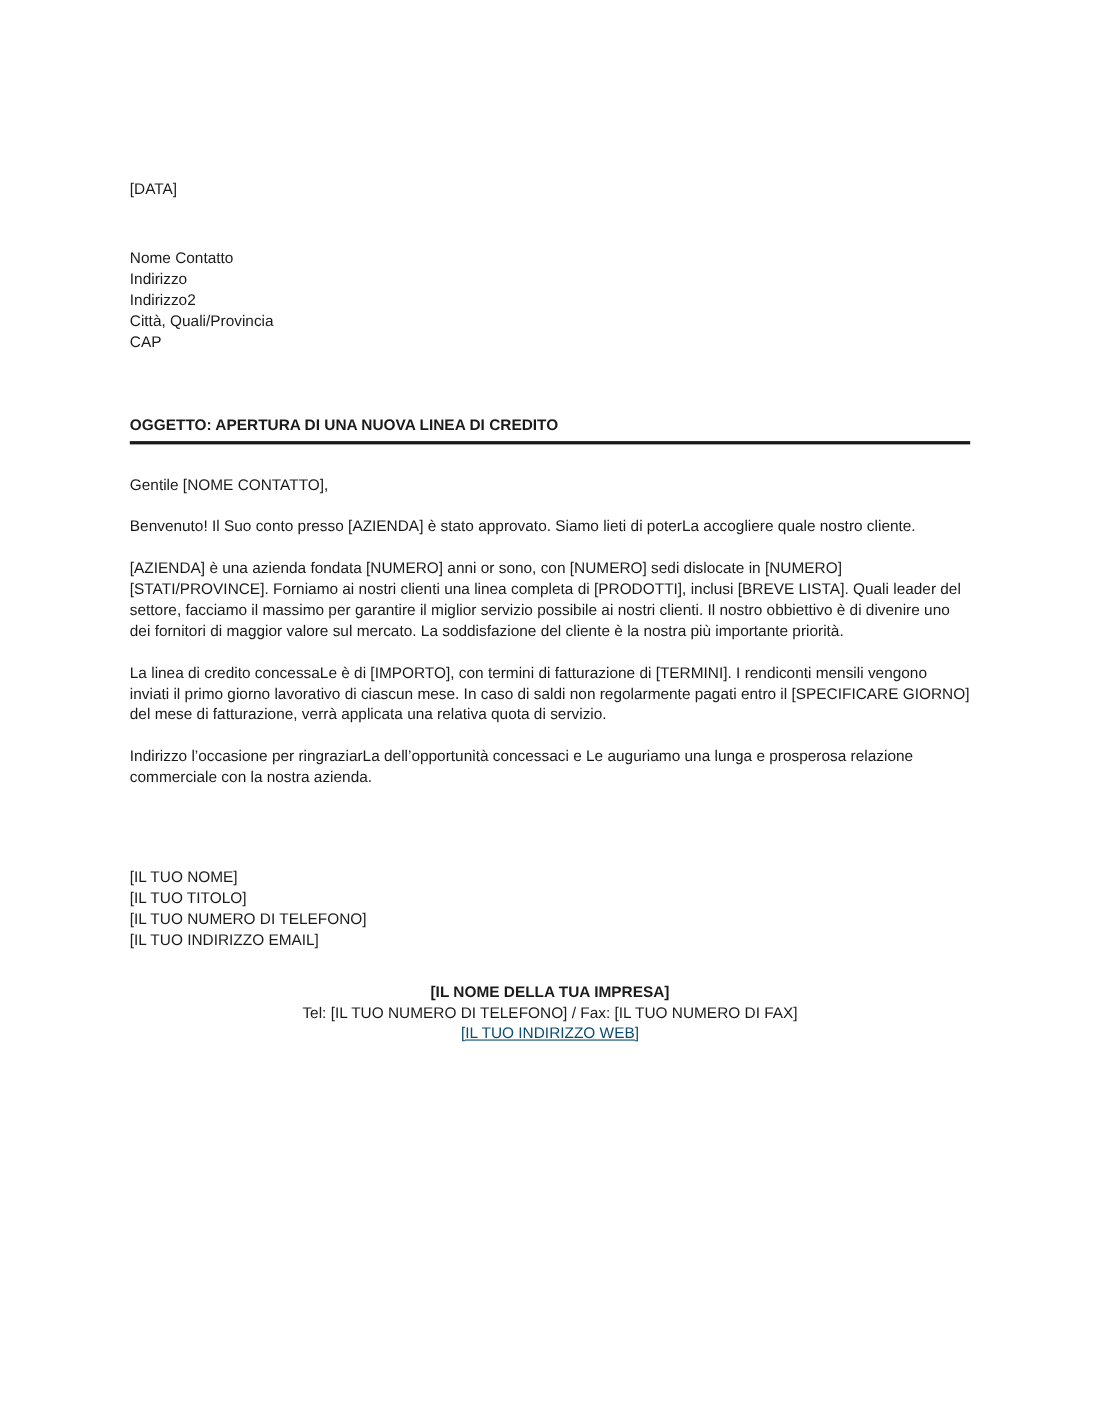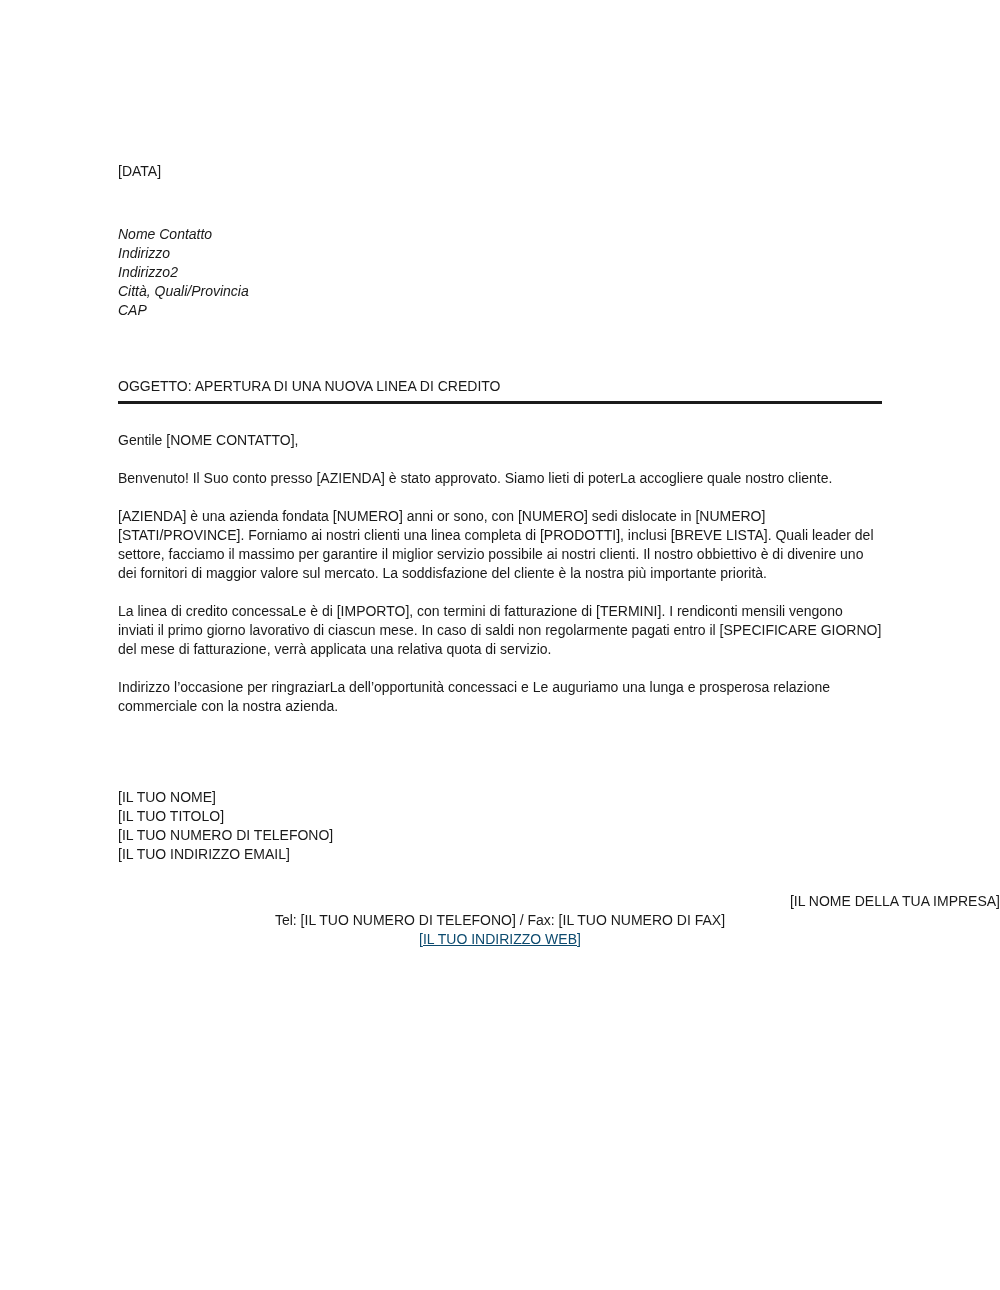--- a/index.html
+++ b/index.html
@@ -18,25 +18,24 @@
     font-size: 14px;
     line-height: 19px;
     color: #1a1a1a;
     overflow: hidden;
   }
   .date {
     margin: 0 0 44px 0;
   }
   .recipient {
     margin: 0;
-    font-style: italic;
   }
   .subject {
     margin: 57px 0 0 0;
-    font-weight: normal;
+    font-weight: bold;
   }
   .subject-rule {
     border: none;
     border-top: 3px solid #1b1b1b;
     margin: 5px 0 0 0;
   }
   .salutation {
     margin: 27px 0 0 0;
   }
   .para {
@@ -50,22 +49,21 @@
   }
   .footer {
     position: absolute;
     left: 0;
     right: 0;
     bottom: 53px;
     text-align: center;
     line-height: 19px;
   }
   .footer-company {
-    font-weight: normal;
-    text-align: right;
+    font-weight: bold;
   }
   .footer-link {
     color: #0c4a6e;
     text-decoration: underline;
     cursor: pointer;
   }
 </style>
 </head>
 <body>
 

